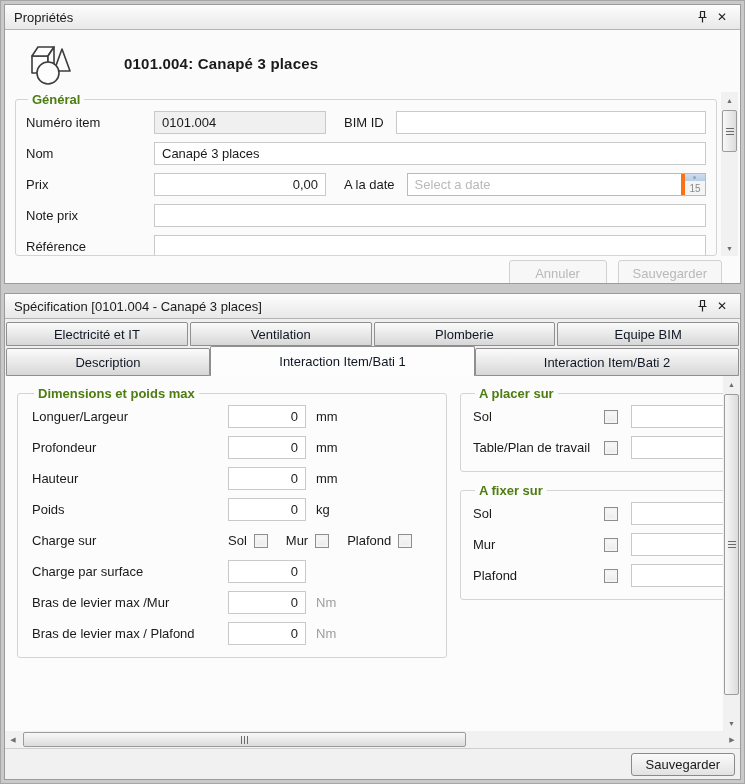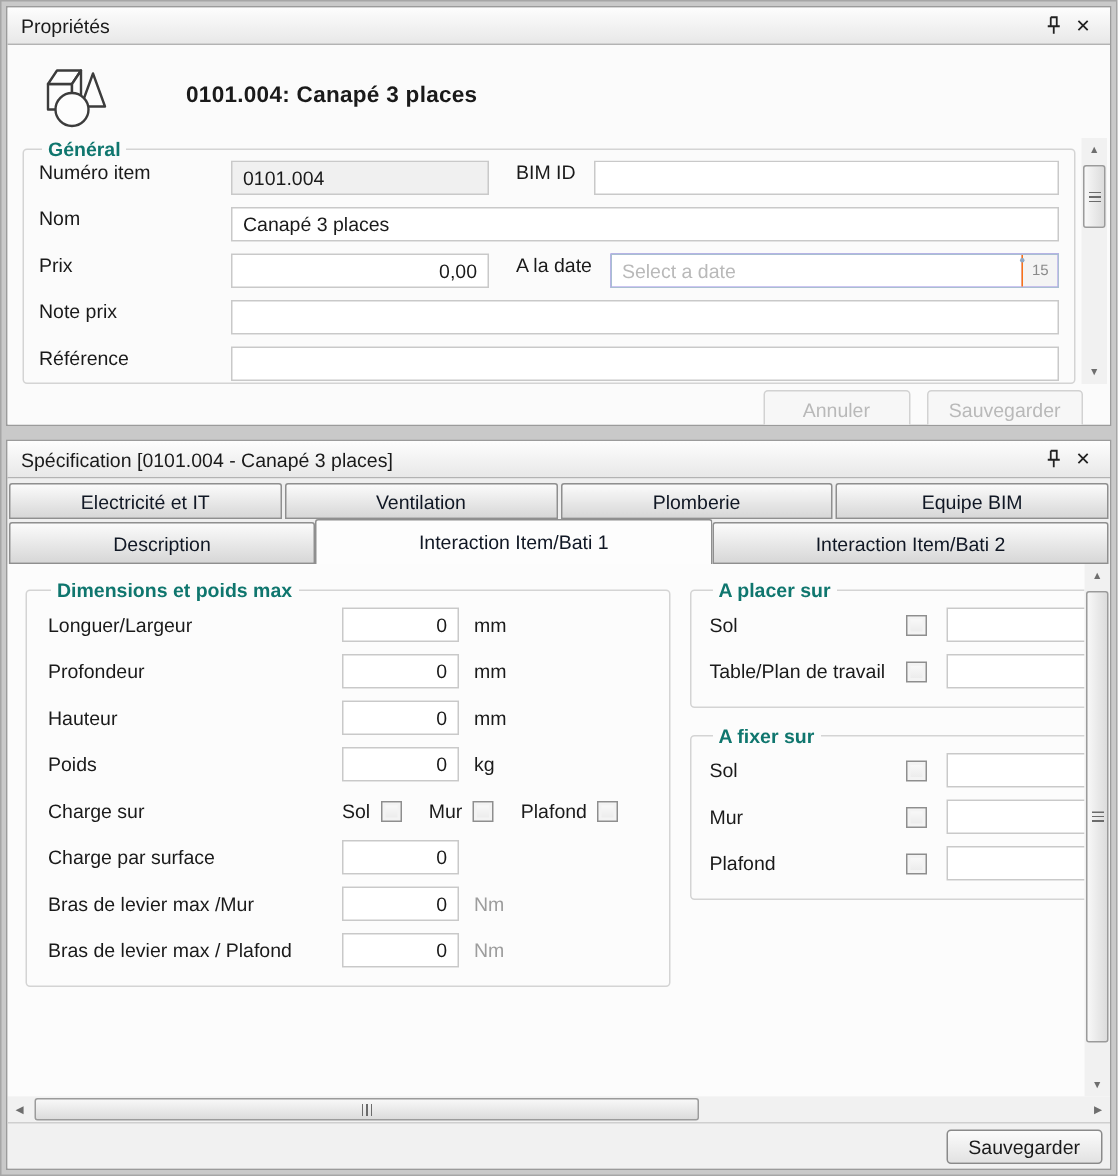--- a/index.html
+++ b/index.html
@@ -15,34 +15,34 @@
   .titlebar { height:25px; flex:0 0 25px; background:linear-gradient(#fdfdfd,#e8e8e8); border-bottom:1px solid #b3b3b3; display:flex; align-items:center; padding:0 8px 0 9px; font-size:13px; }
   .titlebar .tspacer { flex:1; }
   .tbtn { width:20px; height:18px; display:flex; align-items:center; justify-content:center; font-size:12px; color:#222; cursor:default; }
 
   .p1-content { flex:1; background:#fbfbfb; display:flex; flex-direction:column; }
   .header-row { display:flex; align-items:center; gap:18px; padding:8px 16px 4px 20px; height:62px; }
   .header-title { font-weight:bold; font-size:15px; letter-spacing:0.2px;margin-left:33px; }
 
   .general-wrap { display:flex; flex:1; padding:0 2px 0 10px; }
   fieldset { border:1px solid #d4d4d4; border-radius:3px; }
-  legend { color:#0f766e; font-weight:bold; font-size:13px; padding:0 4px; margin-left:2px; }
+  legend { color:#4d7c0f; font-weight:bold; font-size:13px; padding:0 4px; margin-left:2px; }
   .fs-general { flex:1; padding:0 10px 0 10px; height:164px; overflow:hidden; }
-  .frow { display:flex; height:31px; }
+  .frow { display:flex; align-items:center; height:31px; }
   .flabel { width:128px; font-size:13px; flex:0 0 128px; }
   .flabel2 { font-size:13px; margin:0 12px 0 18px; }
   input.ui { height:23px; border:1px solid #c9c9c9; background:#fff; font-family:"Liberation Sans",sans-serif; font-size:13px; padding:0 7px; color:#1a1a1a; outline:none; }
   input.ui::placeholder { color:#b9b9b9; }
   .inp-readonly { background:#f0f0f0 !important; }
   .w-item { width:172px; }
   .grow { flex:1; min-width:0; }
   .num { text-align:right; }
   .date-wrap { flex:1; display:flex; border:1px solid #a9bed2; height:23px; background:#8b5cf6; }
   .date-wrap input { border:none; flex:1; height:21px; }
-  .cal-btn { width:24px; border-left:1px solid #f97316; background:#f4f4f4; display:flex; flex-direction:row; cursor:default; }
+  .cal-btn { width:24px; border-left:4px solid #f97316; background:#f4f4f4; display:flex; flex-direction:column; cursor:default; }
   .cal-top { height:7px; background:linear-gradient(#cfdded,#b9cde4); position:relative; }
   .cal-top:after { content:""; position:absolute; left:50%; top:2px; width:3px; height:3px; margin-left:-2px; background:#8fa8c4; border-radius:50%; }
   .cal-day { flex:1; display:flex; align-items:center; justify-content:center; font-size:10px; color:#8a8a8a; }
 
   
   .vscroll { width:17px; flex:0 0 17px; background:#f1f1f1; display:flex; flex-direction:column; margin-left:4px; }
   .varrow { height:16px; display:flex; align-items:center; justify-content:center; font-size:7px; color:#6e6e6e; cursor:default; }
   .vtrack { flex:1; position:relative; }
   .vthumb { position:absolute; left:1px; right:1px; border:1px solid #9b9b9b; border-radius:2px; background:linear-gradient(90deg,#f8f8f8,#dcdcdc); display:flex; align-items:center; justify-content:center; cursor:default; }
   .grip-h { width:8px; height:7px; background:repeating-linear-gradient(#6b6b6b 0 1px, transparent 1px 3px); }

